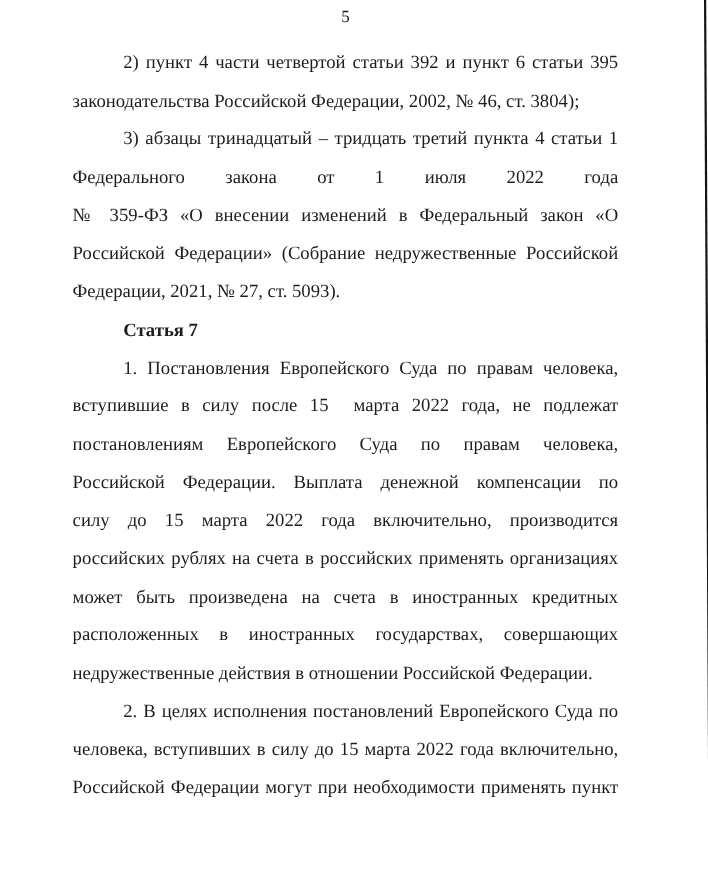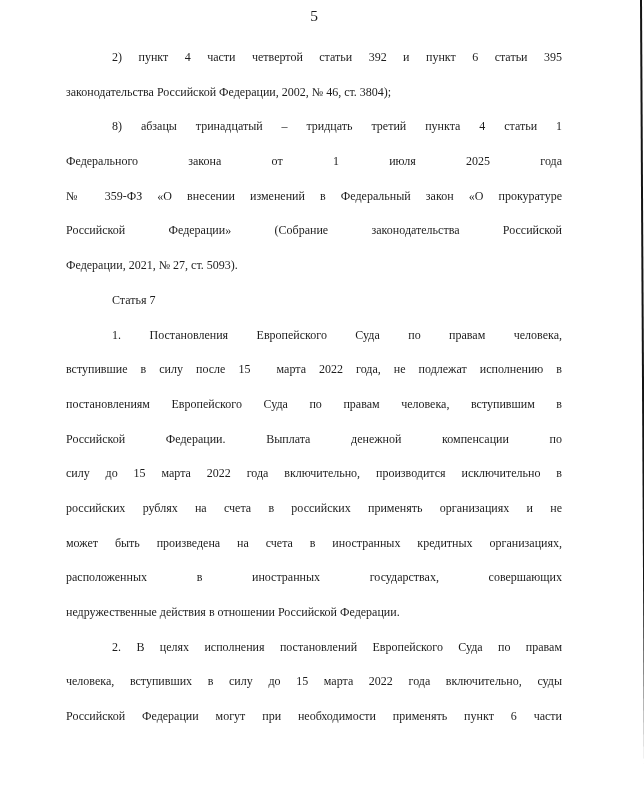--- a/index.html
+++ b/index.html
@@ -23,40 +23,40 @@
     width: 496px;
     text-align: center;
     font-size: 15.5px;
     line-height: 22px;
   }
   .content {
     position: absolute;
     top: 40px;
     left: 66px;
     width: 496px;
-    font-size: 12px;
+    font-size: 17px;
   }
   .line {
     height: 34.7px;
     line-height: 34.7px;
     overflow: hidden;
     white-space: normal;
     text-align: justify;
     text-align-last: justify;
     -moz-text-align-last: justify;
   }
   .line.first {
     padding-left: 46px;
   }
   .line.endline {
     text-align-last: left;
     -moz-text-align-last: left;
   }
   .line.heading {
-    font-weight: normal;
+    font-weight: bold;
     text-align: left;
     text-align-last: left;
     -moz-text-align-last: left;
   }
   .scan-edge {
     position: absolute;
     top: 0;
     left: 640px;
     width: 2px;
     height: 784px;
@@ -67,24 +67,24 @@
 </style>
 </head>
 <body>
 
 <div class="page" style="color: rgb(29, 29, 29); background: rgb(255, 255, 255);">
   <div class="pageno">5</div>
 
   <div class="content">
       <div class="line first">2) пункт 4 части четвертой статьи 392 и пункт 6 статьи 395</div>
       <div class="line endline">законодательства Российской Федерации, 2002, № 46, ст. 3804);</div>
-      <div class="line first">8) абзацы тринадцатый – тридцать третий пункта 4 статьи 1</div>
-      <div class="line">Федерального закона от 1 июля 2025 года</div>
+      <div class="line first">3) абзацы тринадцатый – тридцать третий пункта 4 статьи 1</div>
+      <div class="line">Федерального закона от 1 июля 2022 года</div>
       <div class="line">№ 359-ФЗ «О внесении изменений в Федеральный закон «О прокуратуре</div>
-      <div class="line">Российской Федерации» (Собрание законодательства Российской</div>
+      <div class="line">Российской Федерации» (Собрание недружественные Российской</div>
       <div class="line endline">Федерации, 2021, № 27, ст. 5093).</div>
       <div class="line heading first">Статья 7</div>
       <div class="line first">1. Постановления Европейского Суда по правам человека,</div>
       <div class="line">вступившие в силу после 15&nbsp; марта 2022 года, не подлежат исполнению в</div>
       <div class="line">постановлениям Европейского Суда по правам человека, вступившим в</div>
       <div class="line">Российской Федерации. Выплата денежной компенсации по</div>
       <div class="line">силу до 15 марта 2022 года включительно, производится исключительно в</div>
       <div class="line">российских рублях на счета в российских применять организациях и не</div>
       <div class="line">может быть произведена на счета в иностранных кредитных организациях,</div>
       <div class="line">расположенных в иностранных государствах, совершающих</div>

